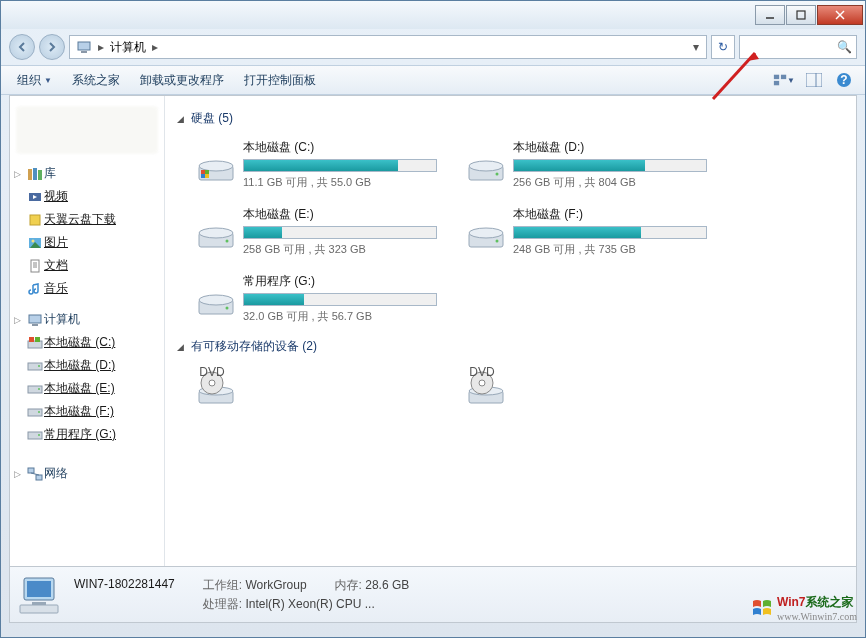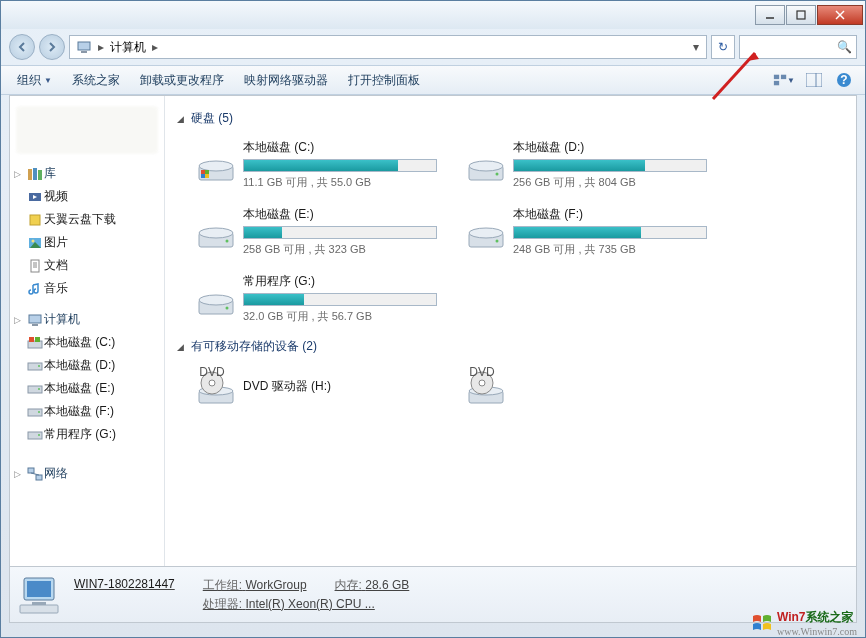--- a/index.html
+++ b/index.html
@@ -33,43 +33,43 @@
 
 .body { display: flex; height: 472px; background: #fff; margin: 0 8px; border: 1px solid #c0c8d0; }
 
 .sidebar { width: 155px; border-right: 1px solid #e0e5ea; overflow-y: auto; padding: 6px 0; }
 .sidebar .grphdr { display: flex; align-items: center; padding: 3px 4px; margin-top: 8px; }
 .sidebar .grphdr .exp { width: 12px; font-size: 9px; color: #888; }
 .sidebar .grphdr .ico { width: 18px; height: 16px; display: flex; align-items: center; justify-content: center; }
 .sidebar .grphdr .lbl { font-weight: normal; color: #1a3a5a; }
 .sidebar .item { display: flex; align-items: center; padding: 3px 4px 3px 16px; }
 .sidebar .item .ico { width: 18px; height: 16px; display: flex; align-items: center; justify-content: center; }
-.sidebar .item .lbl { color: #1a1a1a; }
+.sidebar .item .lbl { color: #1a1a1a; text-decoration: underline; }
 .sidebar .blurtop { height: 48px; background: #f5f5f0; filter: blur(1px); opacity: 0.6; margin: 4px 6px; border-radius: 4px; }
 
 .main { flex: 1; padding: 8px 12px; overflow-y: auto; }
 .sect { display: flex; align-items: center; margin: 6px 0 8px 0; }
 .sect .tri { width: 14px; font-size: 9px; color: #555; }
 .sect .lbl { color: #1a3a6a; }
 .drives { display: flex; flex-wrap: wrap; gap: 8px 20px; margin-left: 14px; margin-bottom: 10px; }
 .drive { width: 250px; display: flex; align-items: center; gap: 6px; padding: 4px; }
 .drive .dicon { width: 42px; height: 42px; display: flex; align-items: center; justify-content: center; }
 .drive .dinfo { flex: 1; }
 .drive .dname { color: #1a1a1a; margin-bottom: 3px; }
 .drive .bar { height: 13px; border: 1px solid #a8b8c8; background: #f0f0f0; position: relative; overflow: hidden; }
 .drive .bar .fill { height: 100%; background: linear-gradient(#3ac0c8, #1a9aa0); }
 .drive .sub { color: #6a6a6a; font-size: 11px; margin-top: 3px; }
 
 .details { height: 56px; background: linear-gradient(#f4f8fc, #e8eef5); margin: 0 8px; border: 1px solid #c0c8d0; border-top: none; display: flex; align-items: center; padding: 4px 8px; gap: 10px; }
 .details .pcicon { width: 46px; height: 42px; }
-.details .dgrid { display: grid; grid-template-columns: auto auto auto auto; gap: 2px 28px; color: #444; text-decoration: underline; }
+.details .dgrid { display: grid; grid-template-columns: auto auto auto auto; gap: 2px 28px; color: #444; }
 .details .name { font-weight: normal; color: #1a1a1a; }
 .details .k { color: #666; }
 
-.watermark { position: absolute; right: 8px; bottom: 0; display: flex; align-items: center; gap: 4px; font-size: 13px; }
+.watermark { position: absolute; right: 8px; bottom: 15px; display: flex; align-items: center; gap: 4px; font-size: 13px; }
 .watermark .w1 { color: #c02020; font-weight: bold; }
 .watermark .w2 { color: #1a6a1a; font-weight: bold; }
 .watermark .url { color: #888; font-size: 10px; font-family: Liberation Serif, serif; }
 
 .arrow-annot { position: absolute; top: 46px; right: 100px; width: 60px; height: 60px; pointer-events: none; }
 </style>
 </head>
 <body>
 
 <div class="window">
@@ -122,21 +122,20 @@
     </div>
   </div>
 
   <div class="toolbar">
     <div class="tb-item">
         <span>组织</span>
         <span class="arr">▼</span>
       </div>
     <div class="tb-item">系统之家</div>
     <div class="tb-item">卸载或更改程序</div>
-    <div class="tb-item">映射网络驱动器</div>
     <div class="tb-item">打开控制面板</div>
     <div class="tb-spacer"></div>
     <div class="tb-icon">
         <svg width="16" height="16" viewBox="0 0 16 16">
           <rect x="1" y="2" width="6" height="5" fill="#6a8ab0"></rect>
           <rect x="9" y="2" width="6" height="5" fill="#6a8ab0"></rect>
           <rect x="1" y="9" width="6" height="5" fill="#6a8ab0"></rect>
         </svg>
         <span style="font-size:8px;color:#3a5a8a;">▼</span>
       </div>
@@ -391,23 +390,20 @@
       <div class="drives" id="removables">
           <div class="drive">
             <div class="dicon">
               <svg width="42" height="42" viewBox="0 0 42 42">
                 <rect x="4" y="24" width="34" height="12" rx="2" fill="#d8e0e8" stroke="#98a8b8"></rect>
                 <ellipse cx="21" cy="24" rx="17" ry="4" fill="#e8eef4" stroke="#98a8b8"></ellipse>
                 <circle cx="17" cy="16" r="11" fill="#e8e8e8" stroke="#888"></circle>
                 <circle cx="17" cy="16" r="3" fill="#fff" stroke="#888"></circle>
                 <text x="17" y="9" text-anchor="middle" font-size="5" fill="#555">DVD</text>
               </svg>
-            </div>
-            <div class="dinfo">
-              <div class="dname">DVD 驱动器 (H:)</div>
             </div>
           </div>
           <div class="drive">
             <div class="dicon">
               <svg width="42" height="42" viewBox="0 0 42 42">
                 <rect x="4" y="24" width="34" height="12" rx="2" fill="#d8e0e8" stroke="#98a8b8"></rect>
                 <ellipse cx="21" cy="24" rx="17" ry="4" fill="#e8eef4" stroke="#98a8b8"></ellipse>
                 <circle cx="17" cy="16" r="11" fill="#e8e8e8" stroke="#888"></circle>
                 <circle cx="17" cy="16" r="3" fill="#fff" stroke="#888"></circle>
                 <text x="17" y="9" text-anchor="middle" font-size="5" fill="#555">DVD</text>

